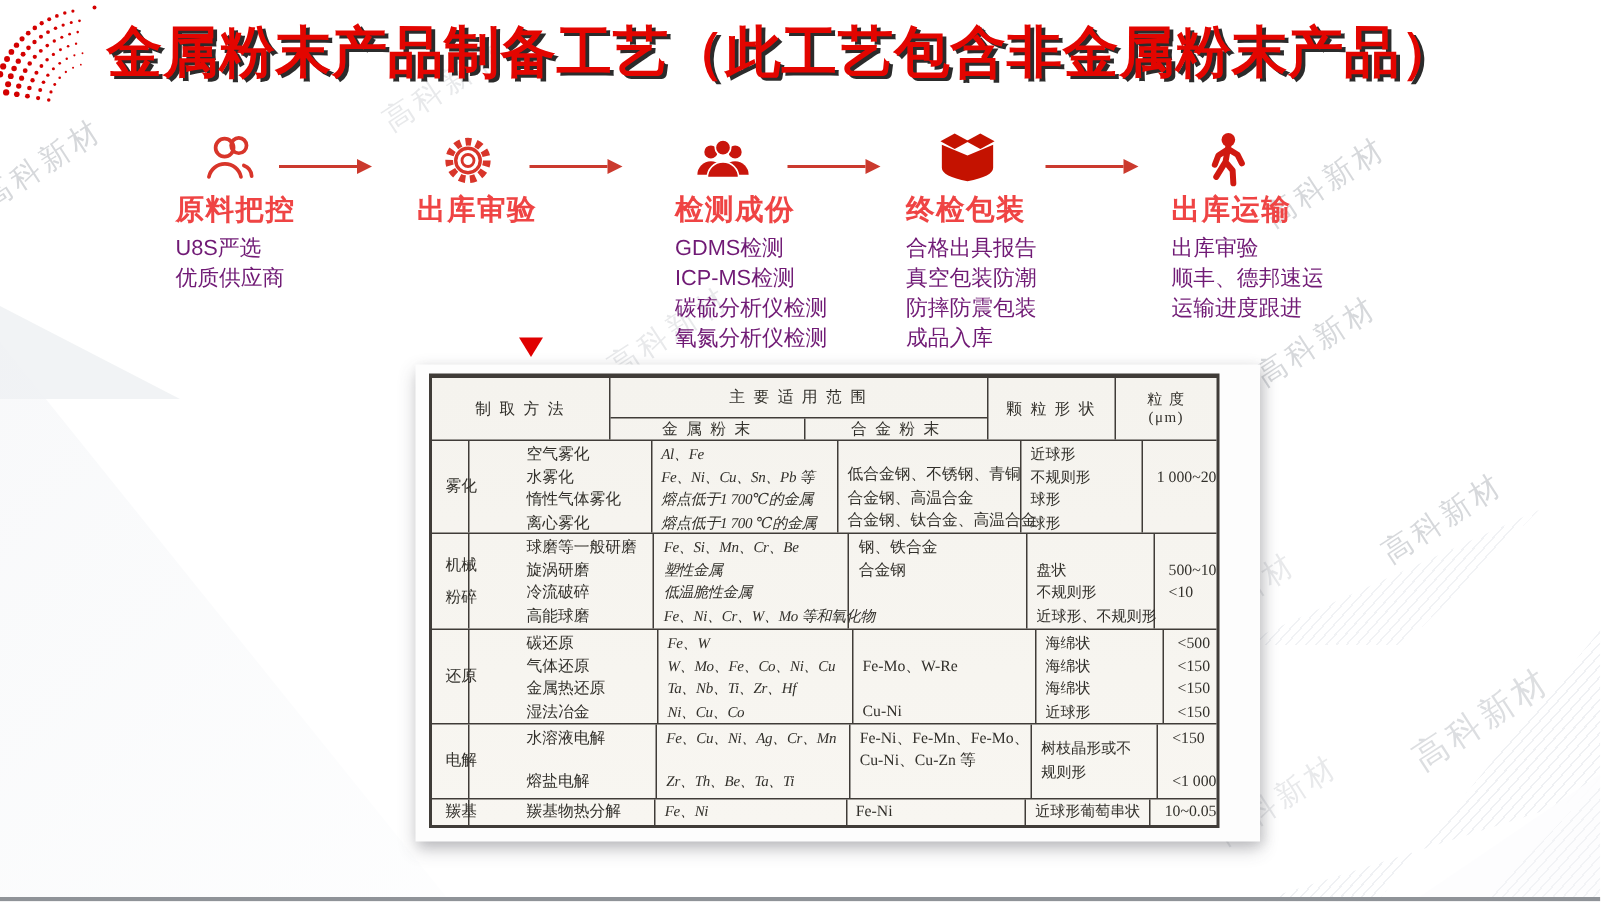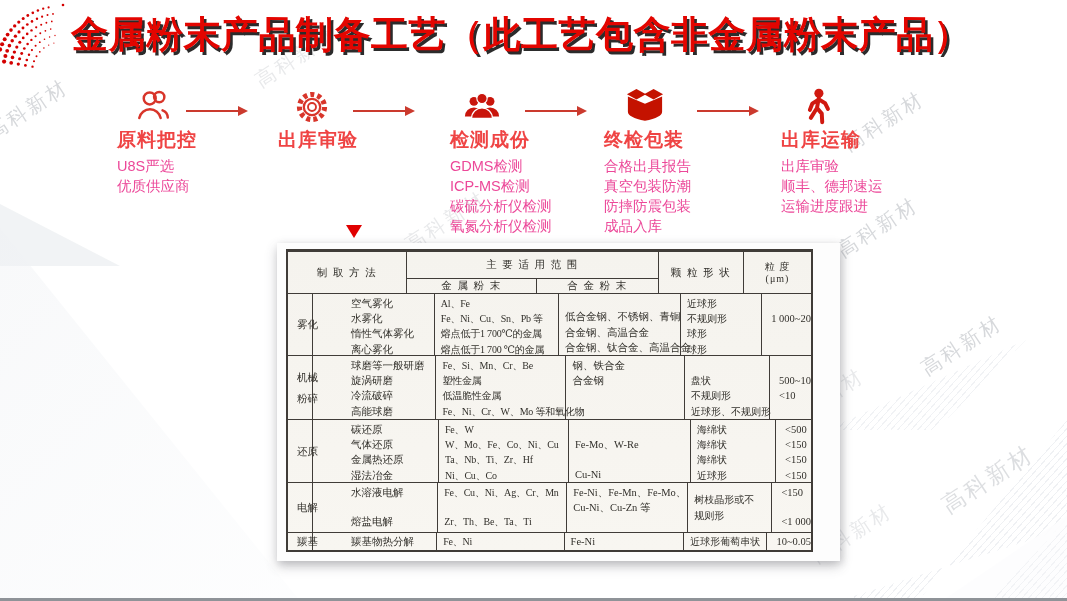--- a/index.html
+++ b/index.html
@@ -28,21 +28,21 @@
   
   .page-title{position:absolute;left:71px;top:10px;font-size:37px;font-weight:800;
               letter-spacing:.5px;color:#e30500;text-shadow:2.5px 2.5px 0 rgba(25,25,25,.92);
               white-space:nowrap;z-index:3;}
 
   
   .step{position:absolute;top:88px;z-index:4;}
   .step-icon{width:38px;height:38px;}
   .step-title{margin-top:1px;font-size:19px;font-weight:700;color:#ef4444;letter-spacing:1px;white-space:nowrap;}
   .step-items{margin-top:3px;}
-  .step-item{font-size:14.5px;line-height:20px;color:#ec4899;white-space:nowrap;}
+  .step-item{font-size:14.5px;line-height:20px;color:#701a75;white-space:nowrap;}
   .arrow{position:absolute;top:104px;z-index:4;}
   .pointer-down{position:absolute;left:346px;top:225px;width:0;height:0;z-index:6;
                 border-left:8px solid transparent;border-right:8px solid transparent;
                 border-top:13px solid #e00000;}
 
   
   .panel{position:absolute;left:277px;top:243px;width:563px;height:318px;background:#fdfdfd;
          box-shadow:0 5px 11px rgba(70,70,80,.30),3px 2px 7px rgba(70,70,80,.14);z-index:5;}
   .ttable{position:absolute;left:9px;top:6px;width:527px;height:303px;box-sizing:border-box;
           background:linear-gradient(180deg,#f5f3ee,#f8f6f1);
@@ -63,21 +63,21 @@
   .tgroup.last{border-bottom:none;flex:1;}
   .cell{display:flex;flex-direction:column;padding-top:2px;box-sizing:border-box;}
   .c-label{width:25px;border-right:1px solid #403c38;align-items:center;justify-content:center;padding-top:0;gap:8px;text-align:center;}
   .c-method{width:94px;border-right:1px solid #403c38;margin-left:32px;}
   .c-metal{width:130px;border-right:1px solid #403c38;}
   .c-alloy{width:122px;border-right:1px solid #403c38;}
   .c-shape{width:85px;border-right:1px solid #403c38;}
   .c-size{flex:1;}
   .ln{height:15.2px;line-height:15.2px;padding-left:6px;white-space:nowrap;}
   .c-label .ln{padding-left:0;height:auto;line-height:13px;margin-left:15px;}
-  .c-metal .ln{font-size:10px;letter-spacing:-.2px;}
+  .c-metal .ln{font-size:10px;letter-spacing:-.2px;font-style:italic;}
   .c-shape .ln{font-size:10px;}
   .c-size .ln{padding-left:9px;}
   .g-center{justify-content:center;padding-top:0;}
   .g-between{justify-content:space-between;padding-bottom:3px;}
   svg{display:block;}
 </style>
 </head>
 <body>
 
 <div class="slide">

